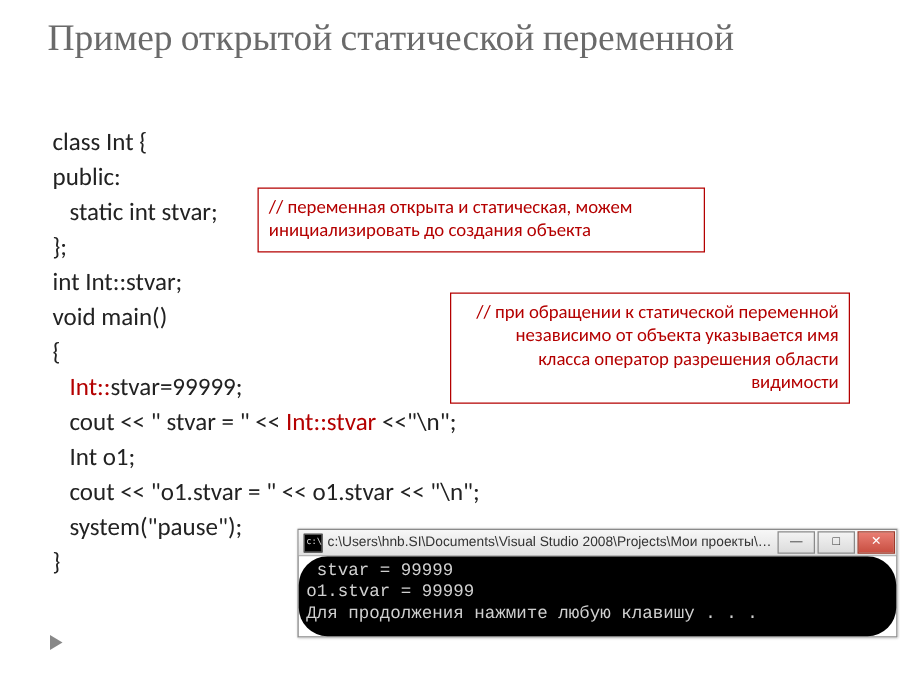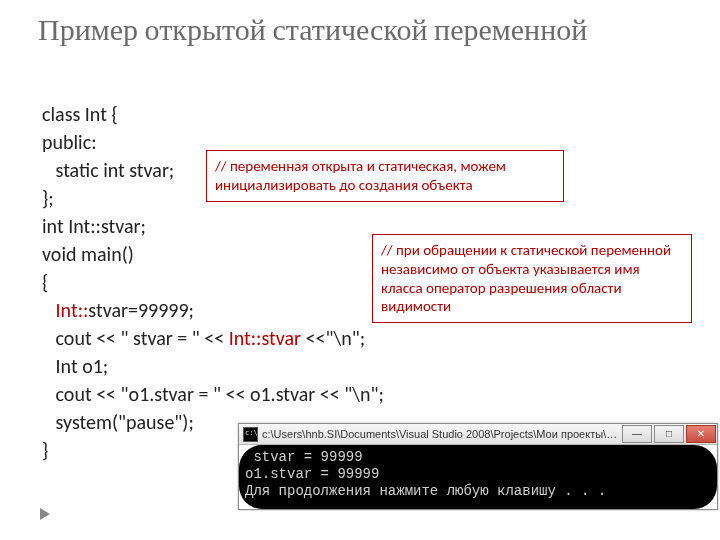--- a/index.html
+++ b/index.html
@@ -45,21 +45,21 @@
     position: absolute;
     border: 1.5px solid #b40000;
     background: #fff;
     color: #b40000;
     font-size: 15px;
     line-height: 1.25;
     padding: 6px 8px;
     font-family: "Calibri", "Segoe UI", sans-serif;
   }
   .annot1 { left: 206px; top: 126px; width: 340px; margin-top: 24px; }
-  .annot2 { left: 372px; top: 234px; width: 302px; }
+  .annot2 { left: 360px; top: 234px; width: 302px; text-align: right; }
   .console-win {
     position: absolute;
     left: 238px;
     top: 423px;
     width: 480px;
     border: 1px solid #8a8a8a;
     box-shadow: 0 0 2px rgba(0,0,0,0.3);
     font-family: "Segoe UI", sans-serif;
     box-sizing: border-box;
   }

